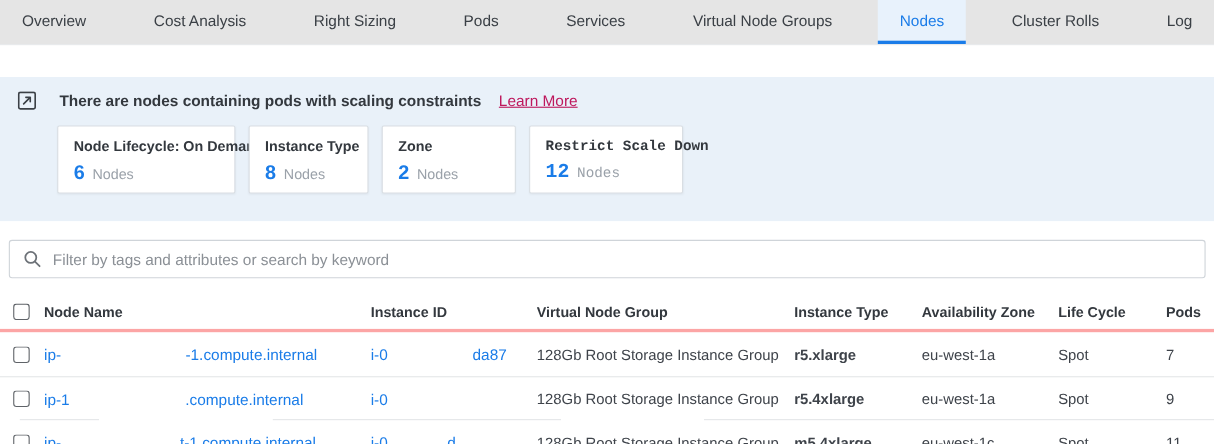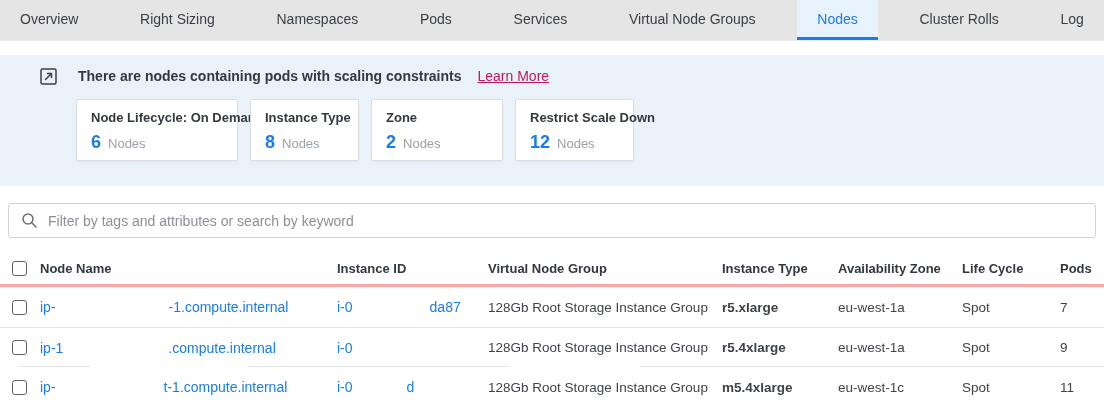--- a/index.html
+++ b/index.html
@@ -7,33 +7,33 @@
     font-family:"Liberation Sans", sans-serif; color:#3b4046; }
 
   
   .tabbar { display:flex; justify-content:space-between; align-items:stretch;
     height:41px; border-bottom:1px solid #e8eaec; background:#e5e5e5; }
   .tab { display:flex; align-items:center; padding:0 20px; font-size:14px;
     color:#3b4046; cursor:pointer; white-space:nowrap; border-bottom:3px solid transparent; }
   .tab.active { background:#e8f2fc; color:#1a7ce8; border-bottom:3px solid #1a7ce8; }
 
   
-  .banner { margin-top:14px; background:#e9f1f9; height:131px; padding:10px 22px 0 40px; }
+  .banner { margin-top:29px; background:#e9f1f9; height:131px; padding:10px 22px 0 16px; }
   .banner-msg { display:flex; align-items:center; gap:10px; height:22px; }
   .banner-icon { width:17px; height:17px; flex:0 0 17px; }
   .banner-text { font-size:14px; font-weight:700; color:#33383e; margin-left:11px; }
   .banner-link { font-size:14px; color:#be185d; text-decoration:underline; margin-left:6px; cursor:pointer; }
   .cards { display:flex; gap:12px; margin-top:12px; margin-left:36px; }
   .card { background:#fff; border:1px solid #d9dee3; border-radius:2px; height:62px;
     padding:10px 14px; box-shadow:0 1px 2px rgba(0,0,0,0.04); cursor:pointer; }
   .card-title { font-size:13px; font-weight:700; color:#33383e; white-space:nowrap; }
   .card-count-row { margin-top:7px; display:flex; align-items:baseline; gap:7px; }
   .card-count { font-size:18px; font-weight:600; color:#1a7ce8; }
   .card-unit { font-size:13px; color:#9aa1a9; }
-  .card-w1{ width:162px; } .card-w2{ width:109px; } .card-w3{ width:132px; } .card-w4{ width:119px; }
+  .card-w1{ width:162px; } .card-w2{ width:109px; } .card-w3{ width:122px; } .card-w4{ width:140px;font-family:Liberation Mono, monospace; }
 
   
   .search-wrap { margin:17px 8px 14px 8px; height:35px; border:1px solid #cfd4d9;
     border-radius:3px; display:flex; align-items:center; padding:16px 12px; background:#fff; }
   .search-icon { width:17px; height:17px; flex:0 0 17px; margin-right:10px; }
   .search-input { border:none; outline:none; flex:1; font-size:14px; color:#3b4046;
     font-family:"Liberation Sans", sans-serif; background:transparent; }
   .search-input::placeholder { color:#8b9096; }
 
   
@@ -61,22 +61,22 @@
   .divider-seg { position:absolute; top:-1px; height:1px; background:#e4e6e8; }
   .seg1 { left:18px; width:72px; }
   .seg2 { left:248px; width:262px; }
   .seg3 { left:640px; width:464px; }
 </style>
 </head>
 <body>
 
 <div class="tabbar">
   <div class="tab">Overview</div>
+  <div class="tab">Cost Analysis</div>
   <div class="tab">Right Sizing</div>
-  <div class="tab">Namespaces</div>
   <div class="tab">Pods</div>
   <div class="tab">Services</div>
   <div class="tab">Virtual Node Groups</div>
   <div class="tab active">Nodes</div>
   <div class="tab">Cluster Rolls</div>
   <div class="tab">Log</div>
 </div>
 
 <div class="banner">
   <div class="banner-msg">

